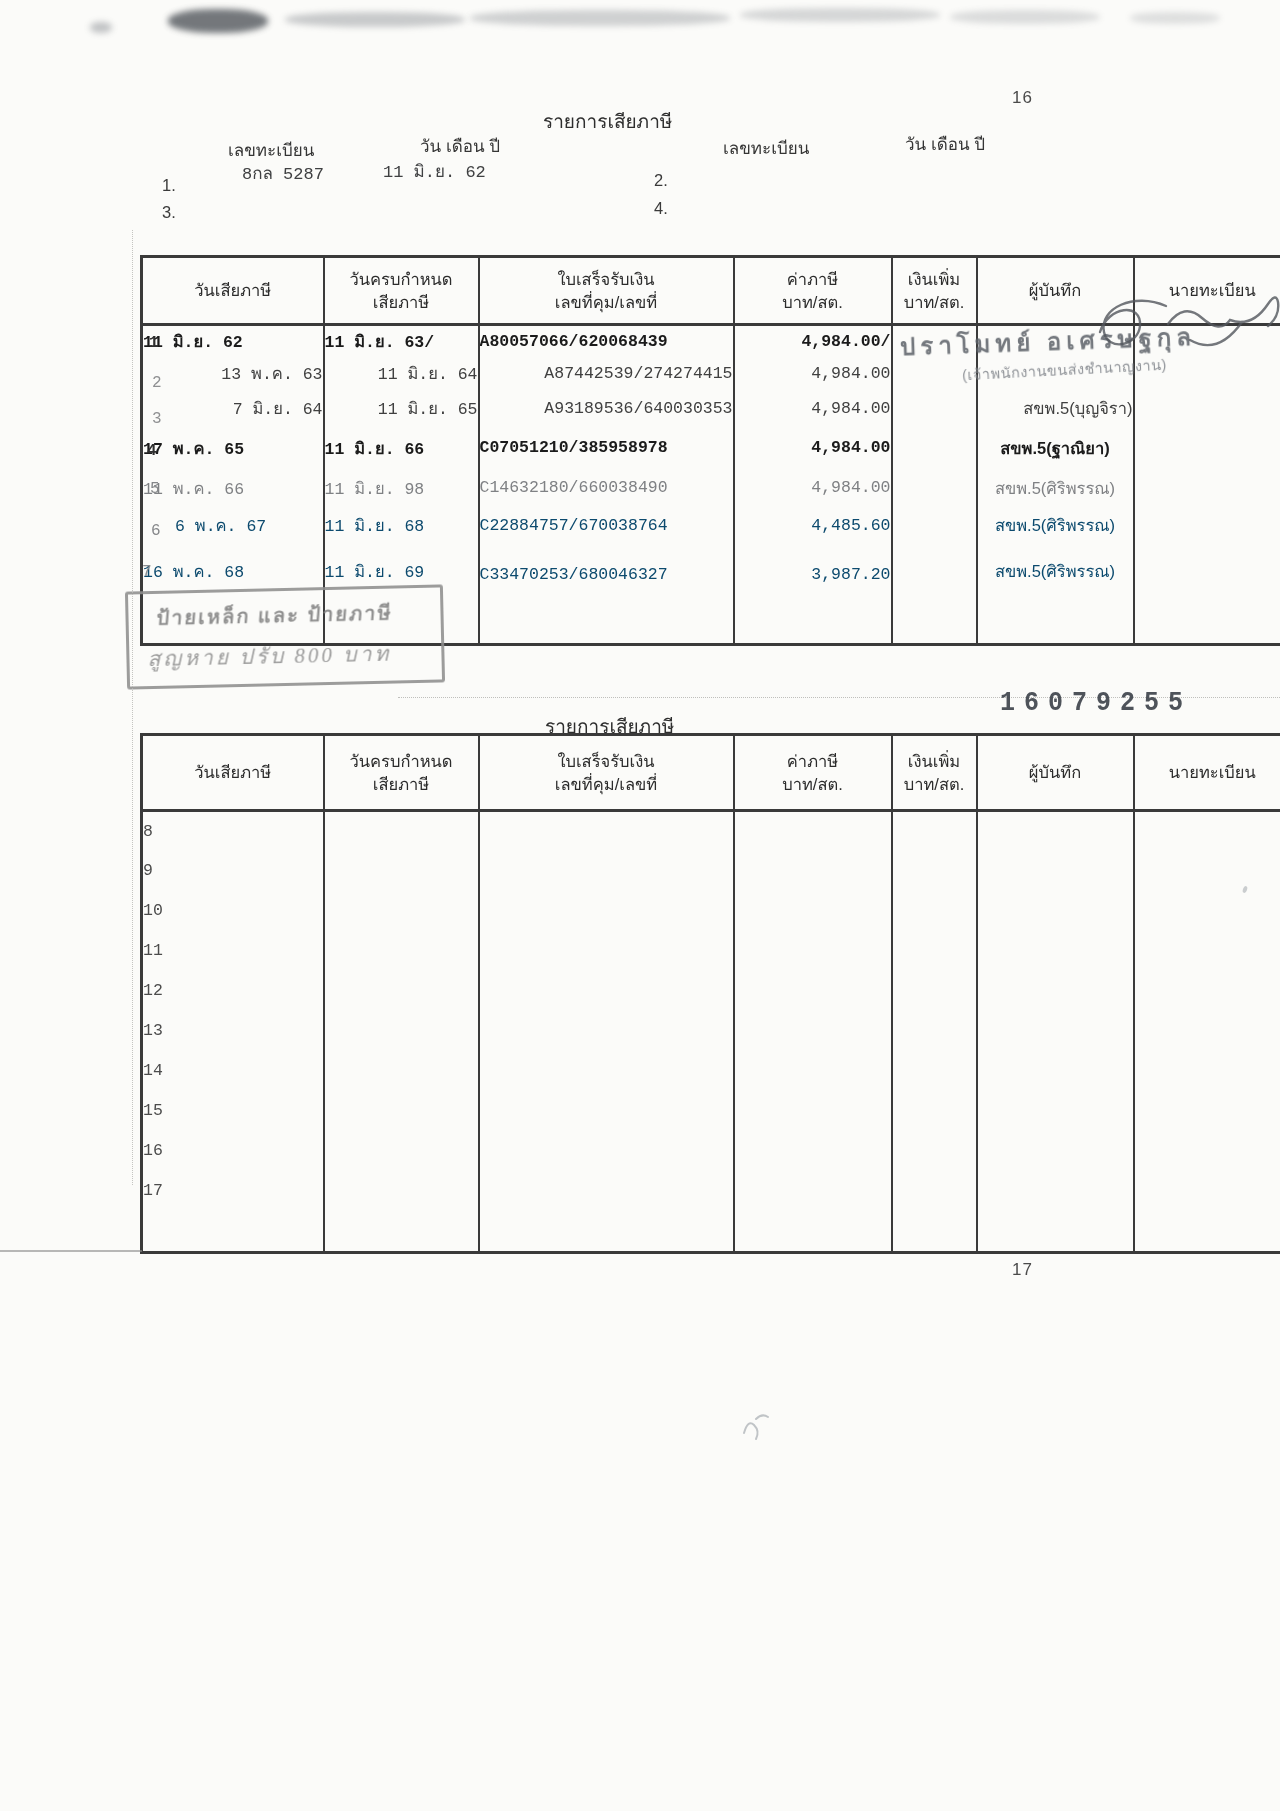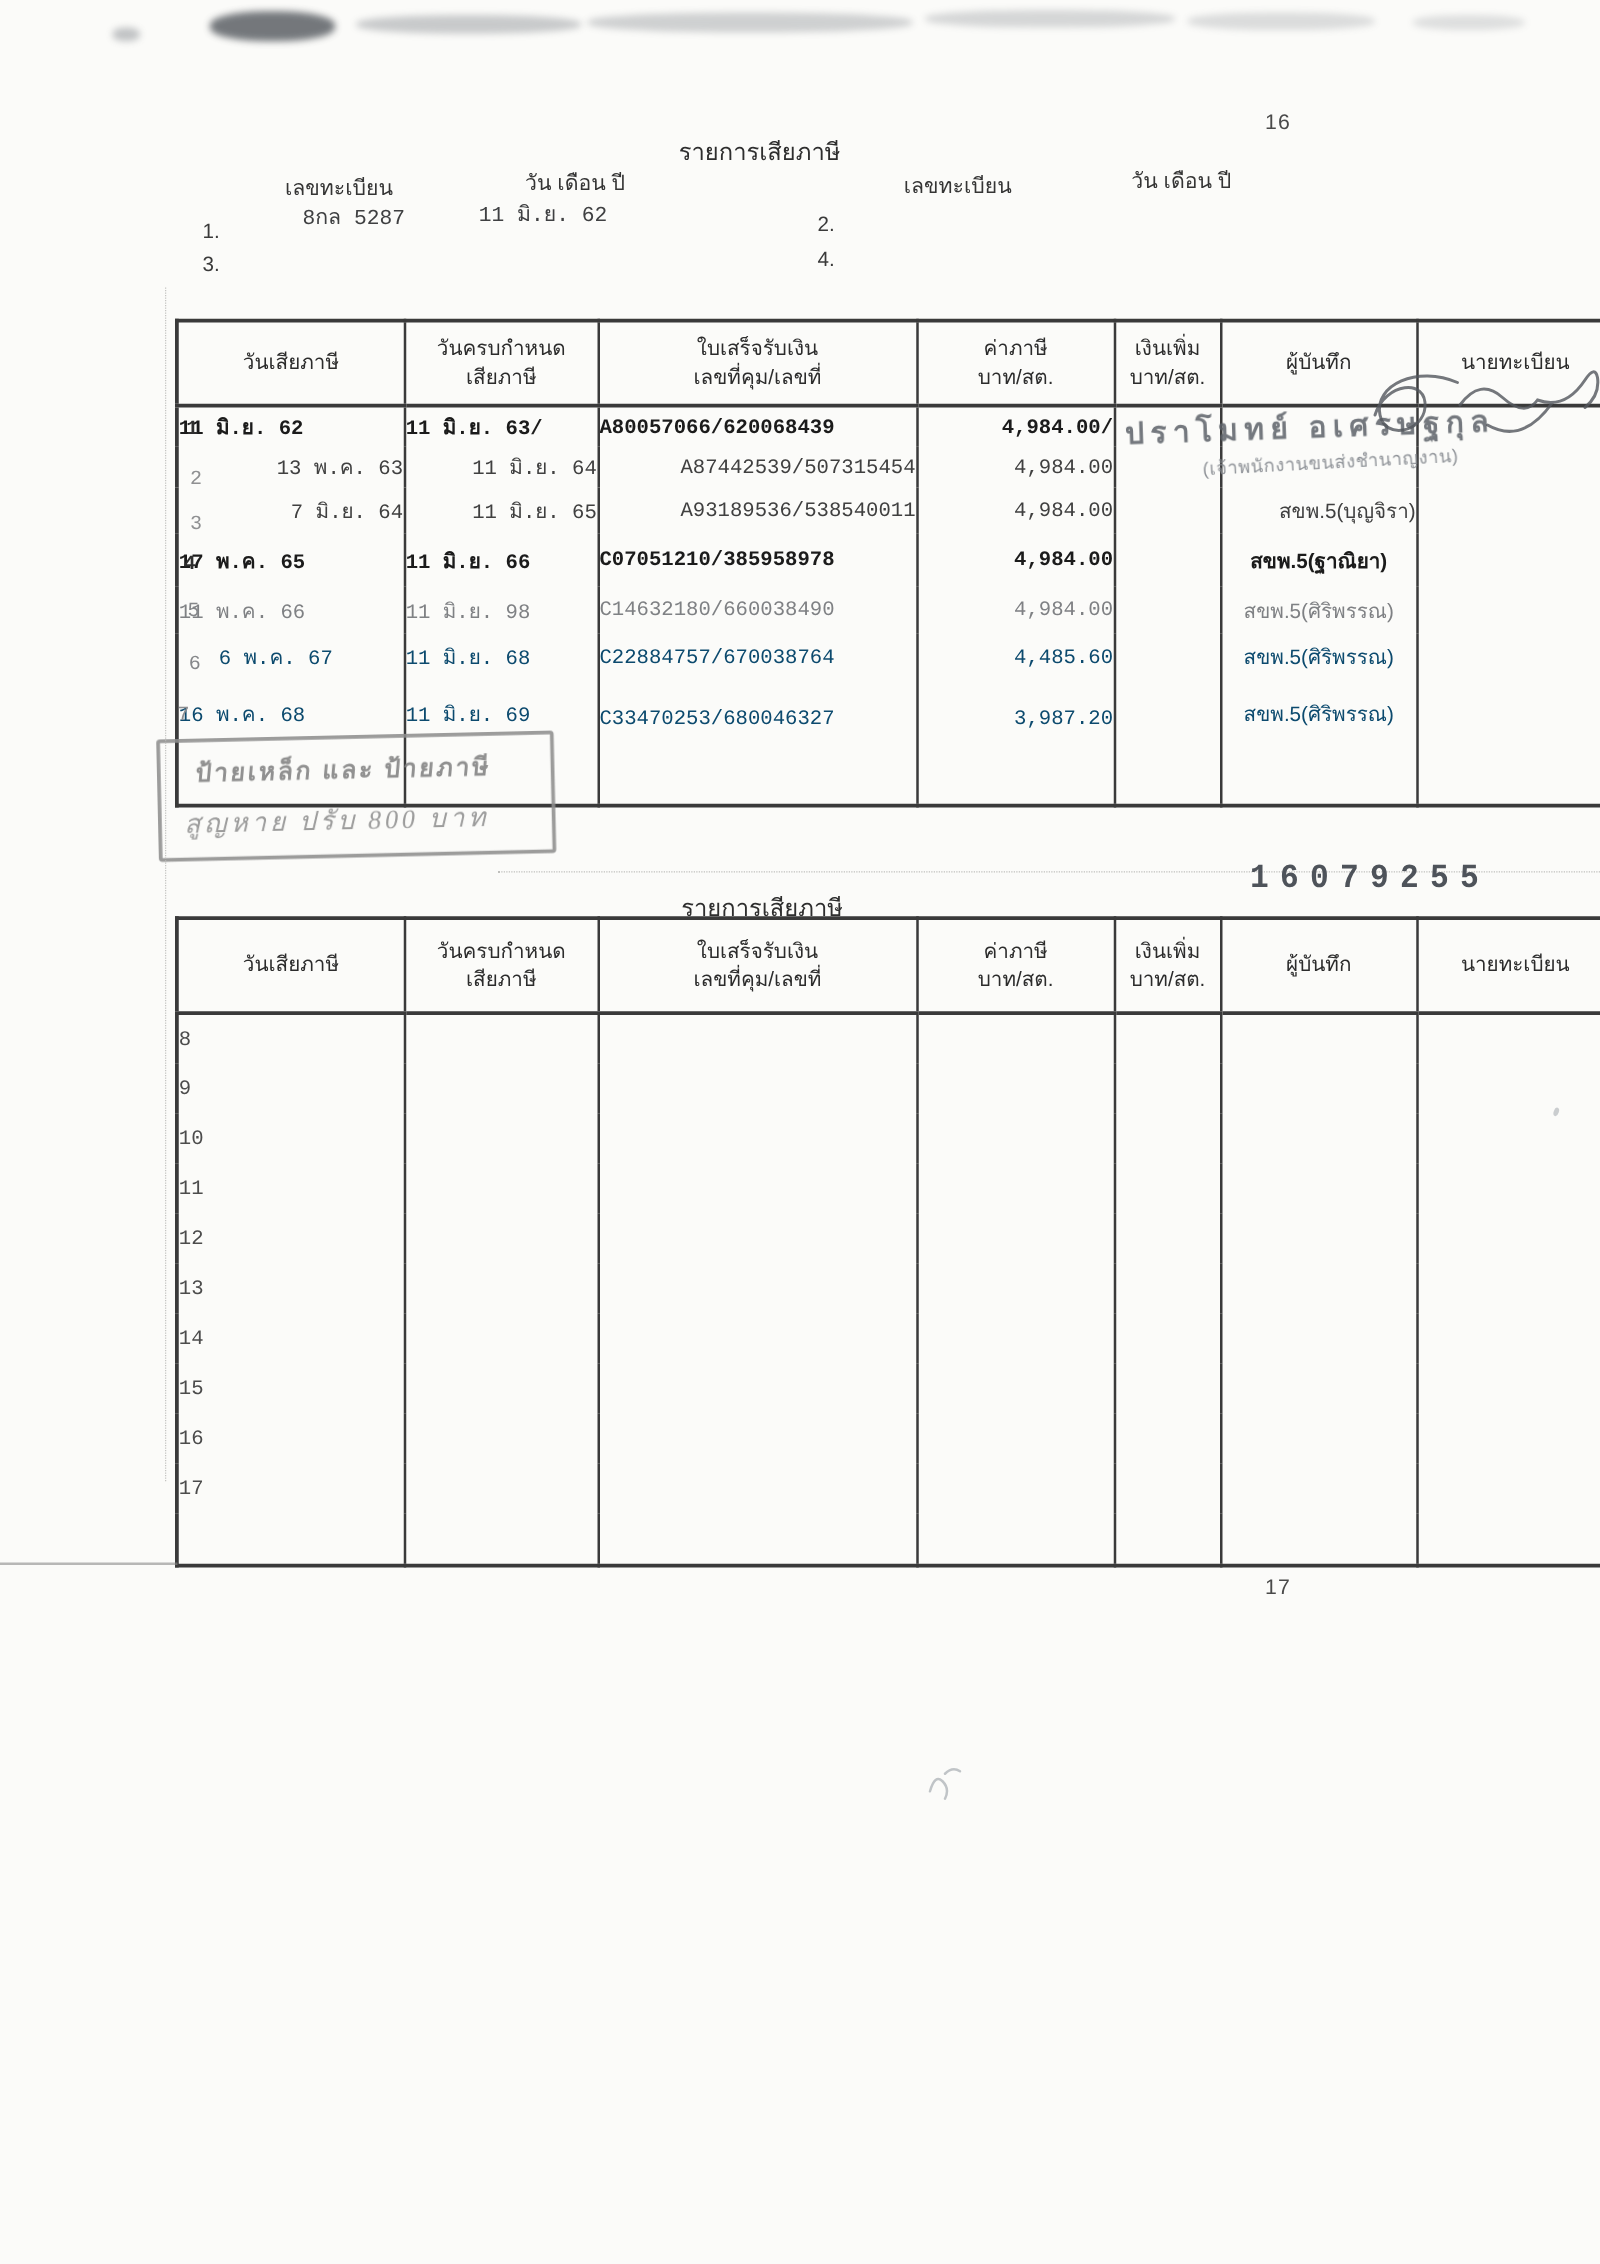--- a/index.html
+++ b/index.html
@@ -153,30 +153,30 @@
       <td class="c-duedate mono">11 มิ.ย. 63/</td>
       <td class="c-receipt mono">A80057066/620068439</td>
       <td class="c-tax mono">4,984.00/</td>
       <td></td>
       <td class="c-rec"></td>
       <td></td>
     </tr>
     <tr class="t1r2 tone-a">
       <td class="c-paydate mono">13 พ.ค. 63</td>
       <td class="c-duedate mono">11 มิ.ย. 64</td>
-      <td class="c-receipt mono">A87442539/507315454</td>
+      <td class="c-receipt mono">A87442539/274274415</td>
       <td class="c-tax mono">4,984.00</td>
       <td></td>
       <td class="c-rec"></td>
       <td></td>
     </tr>
     <tr class="t1r3 tone-a">
       <td class="c-paydate mono" style="padding-left:36px;">7 มิ.ย. 64</td>
       <td class="c-duedate mono">11 มิ.ย. 65</td>
-      <td class="c-receipt mono">A93189536/538540011</td>
+      <td class="c-receipt mono">A93189536/640030353</td>
       <td class="c-tax mono">4,984.00</td>
       <td></td>
       <td class="c-rec">สขพ.5(บุญจิรา)</td>
       <td></td>
     </tr>
     <tr class="t1r4 rowbold">
       <td class="c-paydate mono">17 พ.ค. 65</td>
       <td class="c-duedate mono">11 มิ.ย. 66</td>
       <td class="c-receipt mono">C07051210/385958978</td>
       <td class="c-tax mono">4,984.00</td>

